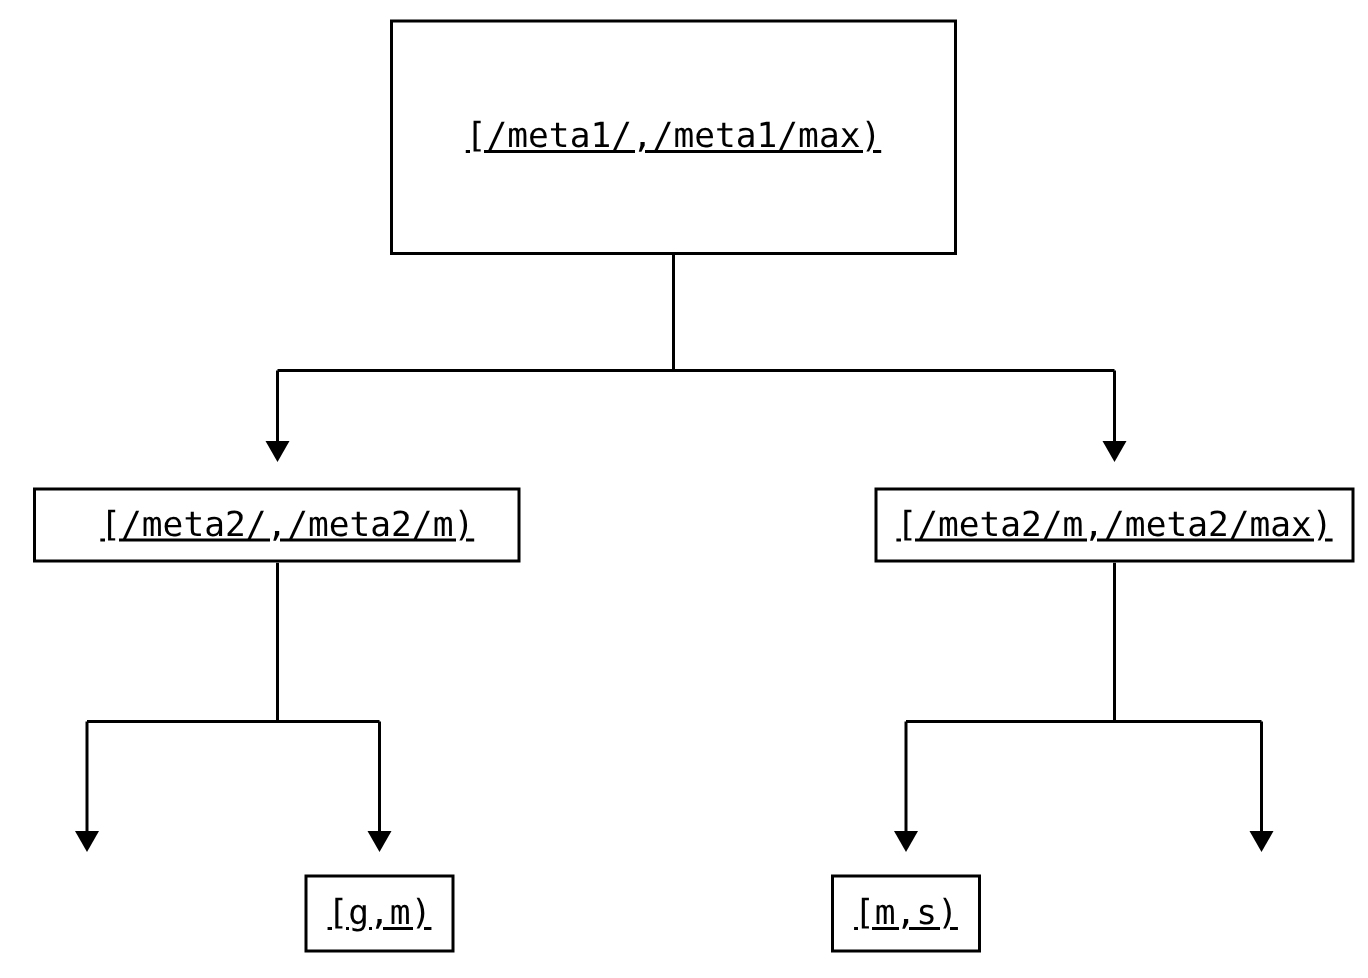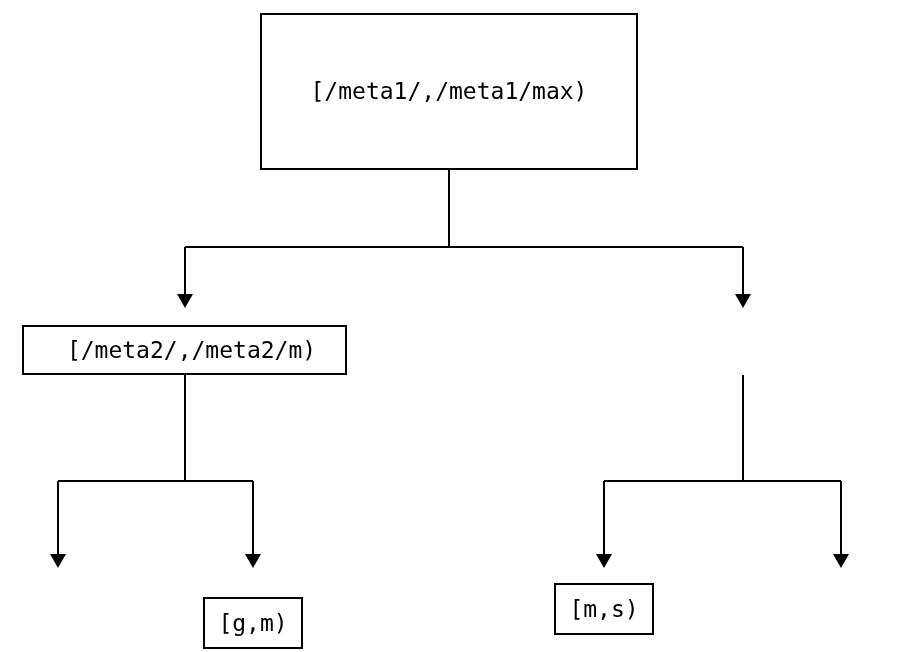--- a/index.html
+++ b/index.html
@@ -26,27 +26,28 @@
     box-sizing: border-box;
     border: 2px solid #000000;
     background: #ffffff;
     color: #000000;
     font-size: 23px;
     line-height: 1;
     display: flex;
     align-items: center;
     justify-content: center;
     white-space: nowrap;
+    text-decoration: underline;
   }
   
   .node-root        { left: 260px; top: 13px;  width: 378px; height: 157px; }
   .node-level2-left { left: 22px;  top: 325px; width: 325px; height: 50px; padding-left: 14px; }
   .node-level2-right{ left: 583px; top: 325px; width: 320px; height: 50px; }
   .node-leaf-1      { left: 8px;   top: 583px; width: 100px; height: 52px; }
-  .node-leaf-2      { left: 203px; top: 583px; width: 100px; height: 52px; margin-top: 14px; }
+  .node-leaf-2      { left: 203px; top: 583px; width: 100px; height: 52px; }
   .node-leaf-3      { left: 554px; top: 583px; width: 100px; height: 52px; }
   .node-leaf-4      { left: 778px; top: 583px; width: 126px; height: 52px; }
   .edge-line {
     stroke: #000000;
     stroke-width: 2;
     fill: none;
   }
   .arrowhead {
     fill: #000000;
     stroke: none;
@@ -84,20 +85,21 @@
       <path class="edge-line" d="M841,481 L841,554"></path>
       <polygon class="arrowhead" points="596,554 612,554 604,568"></polygon>
       <polygon class="arrowhead" points="833,554 849,554 841,568"></polygon>
     </g>
   </svg>
 
   <div class="node node-root">[/meta1/,/meta1/max)</div>
 
   <div class="node node-level2-left">[/meta2/,/meta2/m)</div>
 
+  <div class="node node-level2-right">[/meta2/m,/meta2/max)</div>
 
 
   <div class="node node-leaf-2">[g,m)</div>
 
   <div class="node node-leaf-3">[m,s)</div>
 
 
 </div>
 
 </body></html>

